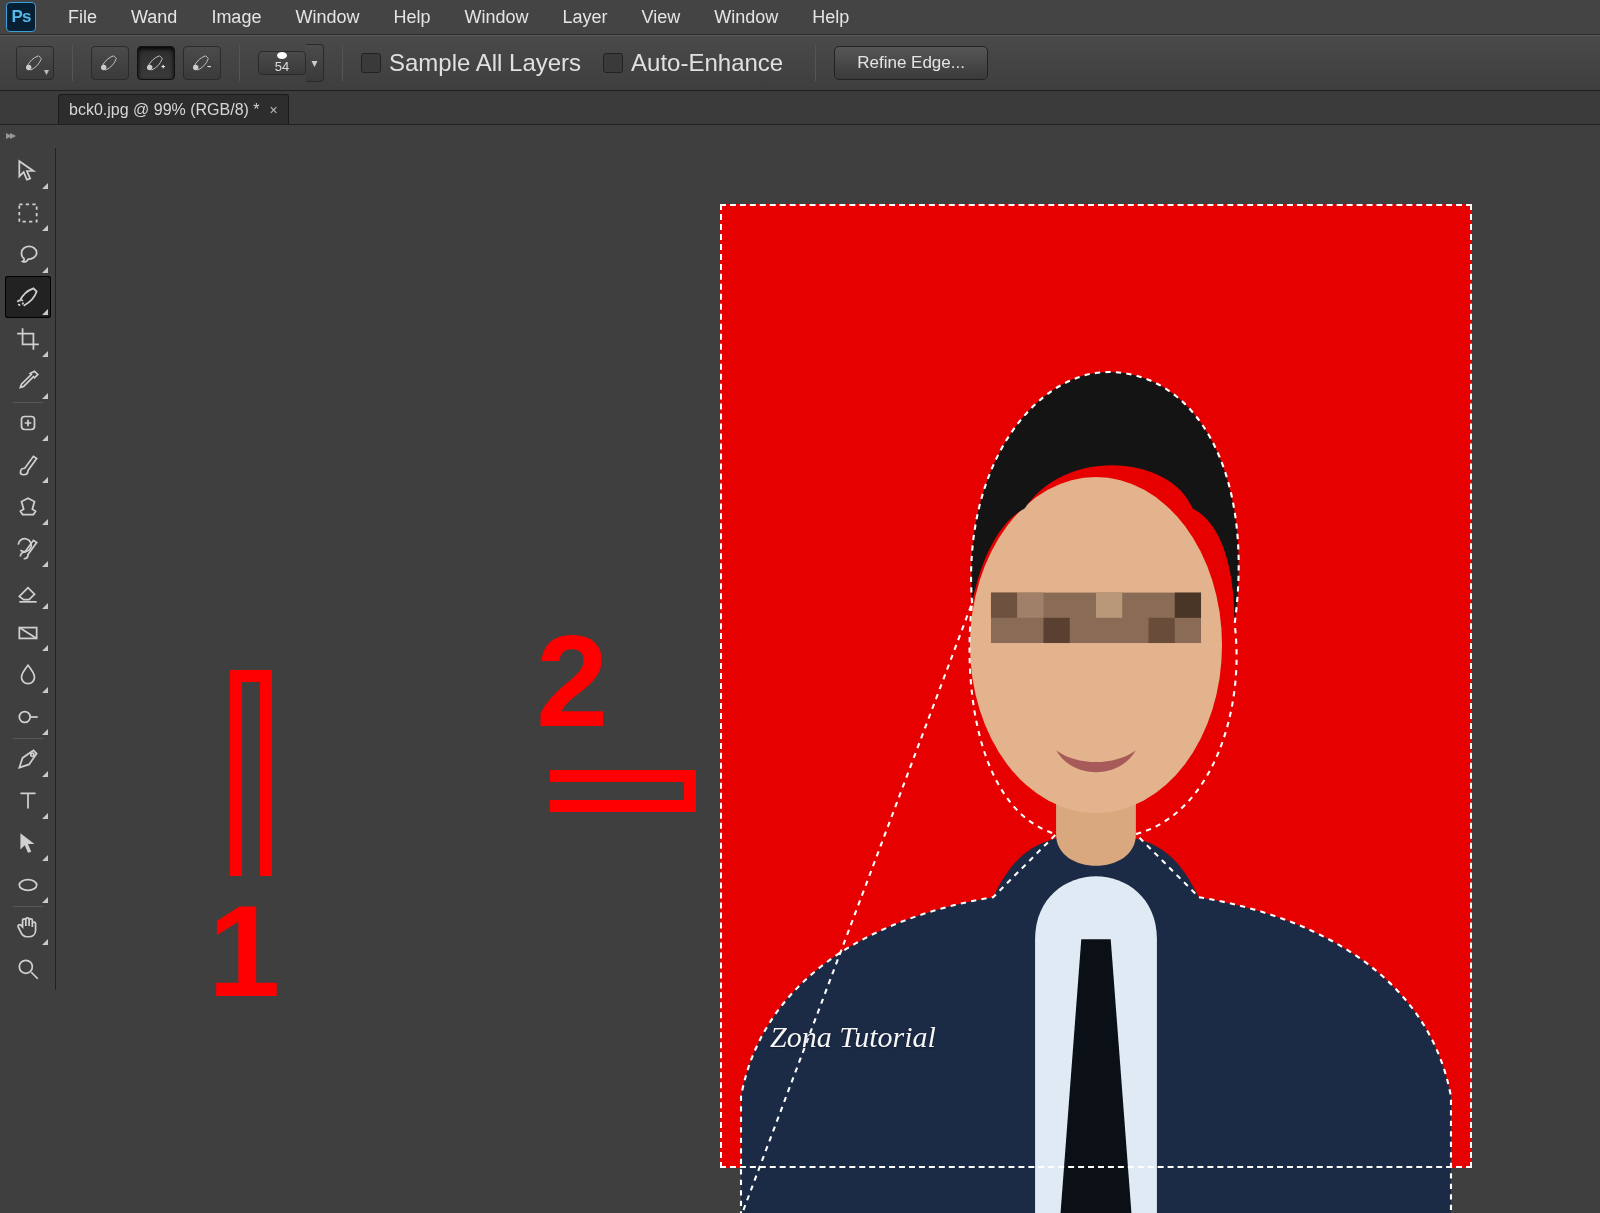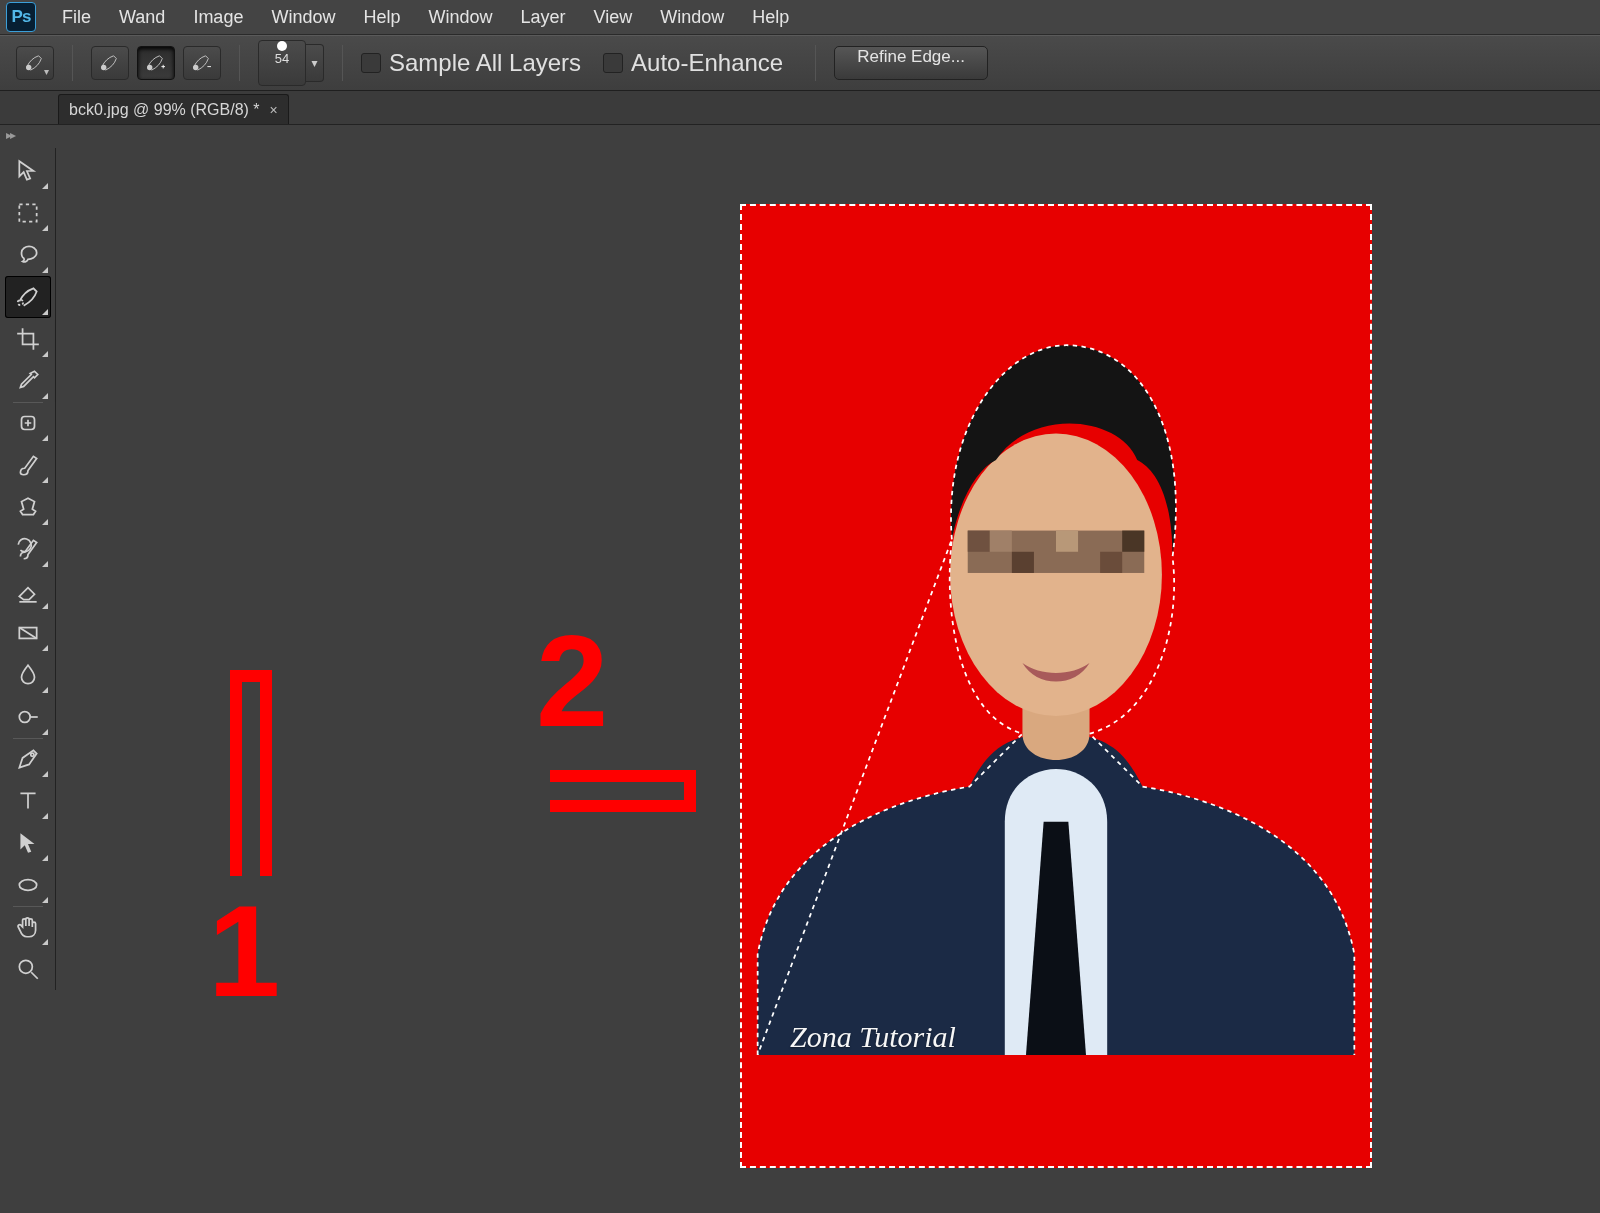--- a/index.html
+++ b/index.html
@@ -1,36 +1,36 @@
 <!DOCTYPE html>
 <html><head>
 <meta charset="utf-8">
 <style>
   * { box-sizing: border-box; margin: 0; padding: 0; user-select: none; }
   html, body { width: 1600px; height: 1213px; overflow: hidden; font-family: "Segoe UI", Tahoma, sans-serif; }
   body { background: #3f3f3f; color: #d9d9d9; }
 
   
-  .menubar { height: 35px; background: #444; display: flex; align-items: center; padding-left: 6px; gap: 0; border-bottom: 1px solid #2a2a2a; }
+  .menubar { height: 35px; background: #444; display: flex; align-items: center; padding-left: 6px; gap: 6px; border-bottom: 1px solid #2a2a2a; }
   .ps-logo { width: 30px; height: 30px; background: #071f33; border: 1px solid #3b9fd9; border-radius: 4px; display:flex; align-items:center; justify-content:center; margin-right:12px; }
   .ps-logo span { color:#53b7e8; font-weight:bold; font-size:17px; letter-spacing:-1px; }
   .menu-item { padding: 5px 14px; font-size: 18px; color: #e4e4e4; cursor: default; text-align: right; }
 
   
   .optionsbar { height: 56px; background: linear-gradient(#4a4a4a,#3e3e3e); border-top:1px solid #5a5a5a; border-bottom:1px solid #1f1f1f; display:flex; align-items:center; padding-left:16px; gap:10px; }
   .opt-group { display:flex; align-items:center; gap:8px; }
   .opt-btn { width:38px; height:34px; background:linear-gradient(#4b4b4b,#3a3a3a); border:1px solid #2a2a2a; border-radius:4px; display:flex; align-items:center; justify-content:center; position:relative; }
   .opt-btn.sel { background:linear-gradient(#2e2e2e,#3a3a3a); border-color:#111; box-shadow: inset 0 2px 4px #000; }
-  .brush-swatch { width:48px; height:46px; background:linear-gradient(#4b4b4b,#3a3a3a); border:1px solid #2a2a2a; border-radius:4px; display:flex; flex-direction:column; align-items:center; justify-content:flex-start; color:#ddd; font-size:13px; position:relative; }
+  .brush-swatch { width:48px; height:24px; background:linear-gradient(#4b4b4b,#3a3a3a); border:1px solid #2a2a2a; border-radius:4px; display:flex; flex-direction:column; align-items:center; justify-content:flex-end; color:#ddd; font-size:13px; position:relative; }
   .brush-swatch::before { content:""; width:10px; height:10px; border-radius:50%; background:#fff; display:block; }
   .brush-chevron { width:18px; height:38px; background:linear-gradient(#4b4b4b,#3a3a3a); border:1px solid #2a2a2a; border-left:none; border-radius:0 4px 4px 0; display:flex; align-items:center; justify-content:center; color:#ccc; font-size:12px; }
   .checkbox { width:20px; height:20px; border:1px solid #222; background:#3a3a3a; border-radius:3px; }
   .chk-label { font-size:24px; color:#e0e0e0; margin-right:14px;}
   .vsep { width:1px; height:36px; background:#2a2a2a; margin:0 8px; border-right:1px solid #555;}
-  .btn-refine { height:34px; padding:0 22px; background:linear-gradient(#565656,#3a3a3a); border:1px solid #222; border-radius:5px; font-size:17px; color:#e4e4e4; display:flex; }
+  .btn-refine { height:34px; padding:0 22px; background:linear-gradient(#565656,#3a3a3a); border:1px solid #222; border-radius:5px; font-size:17px; color:#e4e4e4; display:flex; align-items:center; }
 
   
   .tabstrip { height:34px; background:#3b3b3b; border-bottom:1px solid #222; display:flex; align-items:flex-end; padding-left:58px; }
   .doc-tab { height:30px; background:#2d2d2d; border:1px solid #1a1a1a; border-bottom:none; padding:0 10px; display:flex; align-items:center; gap:10px; font-size:16px; color:#d6d6d6; border-radius:3px 3px 0 0;}
   .doc-tab .close { font-size:14px; color:#bbb; }
 
   .collapse-handle { position:absolute; left:6px; top:128px; color:#9a9a9a; font-size:12px; letter-spacing:-2px; }
 
   
   .toolbox { position:absolute; left:0; top:148px; width:56px; background:#3f3f3f; border-right:1px solid #222; display:flex; flex-direction:column; align-items:center; padding-top:2px; }
@@ -45,21 +45,21 @@
   .flyout { position:absolute; left:72px; top:316px; background:#4a4a4a; border:1px solid #1c1c1c; box-shadow:0 4px 12px rgba(0,0,0,.6); padding:4px 0; }
   .fly-row { display:flex; align-items:center; height:36px; padding:0 16px 0 12px; gap:12px; font-size:17px; color:#e4e4e4; cursor:default;}
   .fly-row .mark { width:10px; height:10px; }
   .fly-row .mark.on { background:#e4e4e4; }
   .fly-row .icon { width:22px; height:22px; display:flex; align-items:center; justify-content:center; opacity:.9;}
   .fly-row .label { min-width:200px; }
   .fly-row .key { color:#cfcfcf; margin-left:18px; }
 
   
   .workspace { position:absolute; left:56px; right:0; top:160px; bottom:0; background:#3f3f3f; }
-  .canvas-wrap { position:absolute; left:684px; top:44px; width:632px; height:964px; }
+  .canvas-wrap { position:absolute; left:664px; top:44px; width:752px; height:964px; }
   .photo-bg { position:absolute; inset:0; background:#e70000; }
   .marching { position:absolute; inset:0; border:2px dashed #fff; pointer-events:none; }
   .silhouette { position:absolute; inset:0; }
   .watermark { position:absolute; left:50px; bottom:114px; font-size:30px; font-style:italic; font-family: "Segoe Script", cursive; color:#f7f7f7; text-shadow:0 1px 2px rgba(0,0,0,.4); }
 
   
   .anno { position:absolute; color:#ff0000; font-weight:900; font-family: Arial, sans-serif; }
   .anno-num1 { left:152px; top:716px; font-size:130px; }
   .anno-num2 { left:480px; top:446px; font-size:130px; }
   .arrow1 { position:absolute; left:150px; top:436px; }

